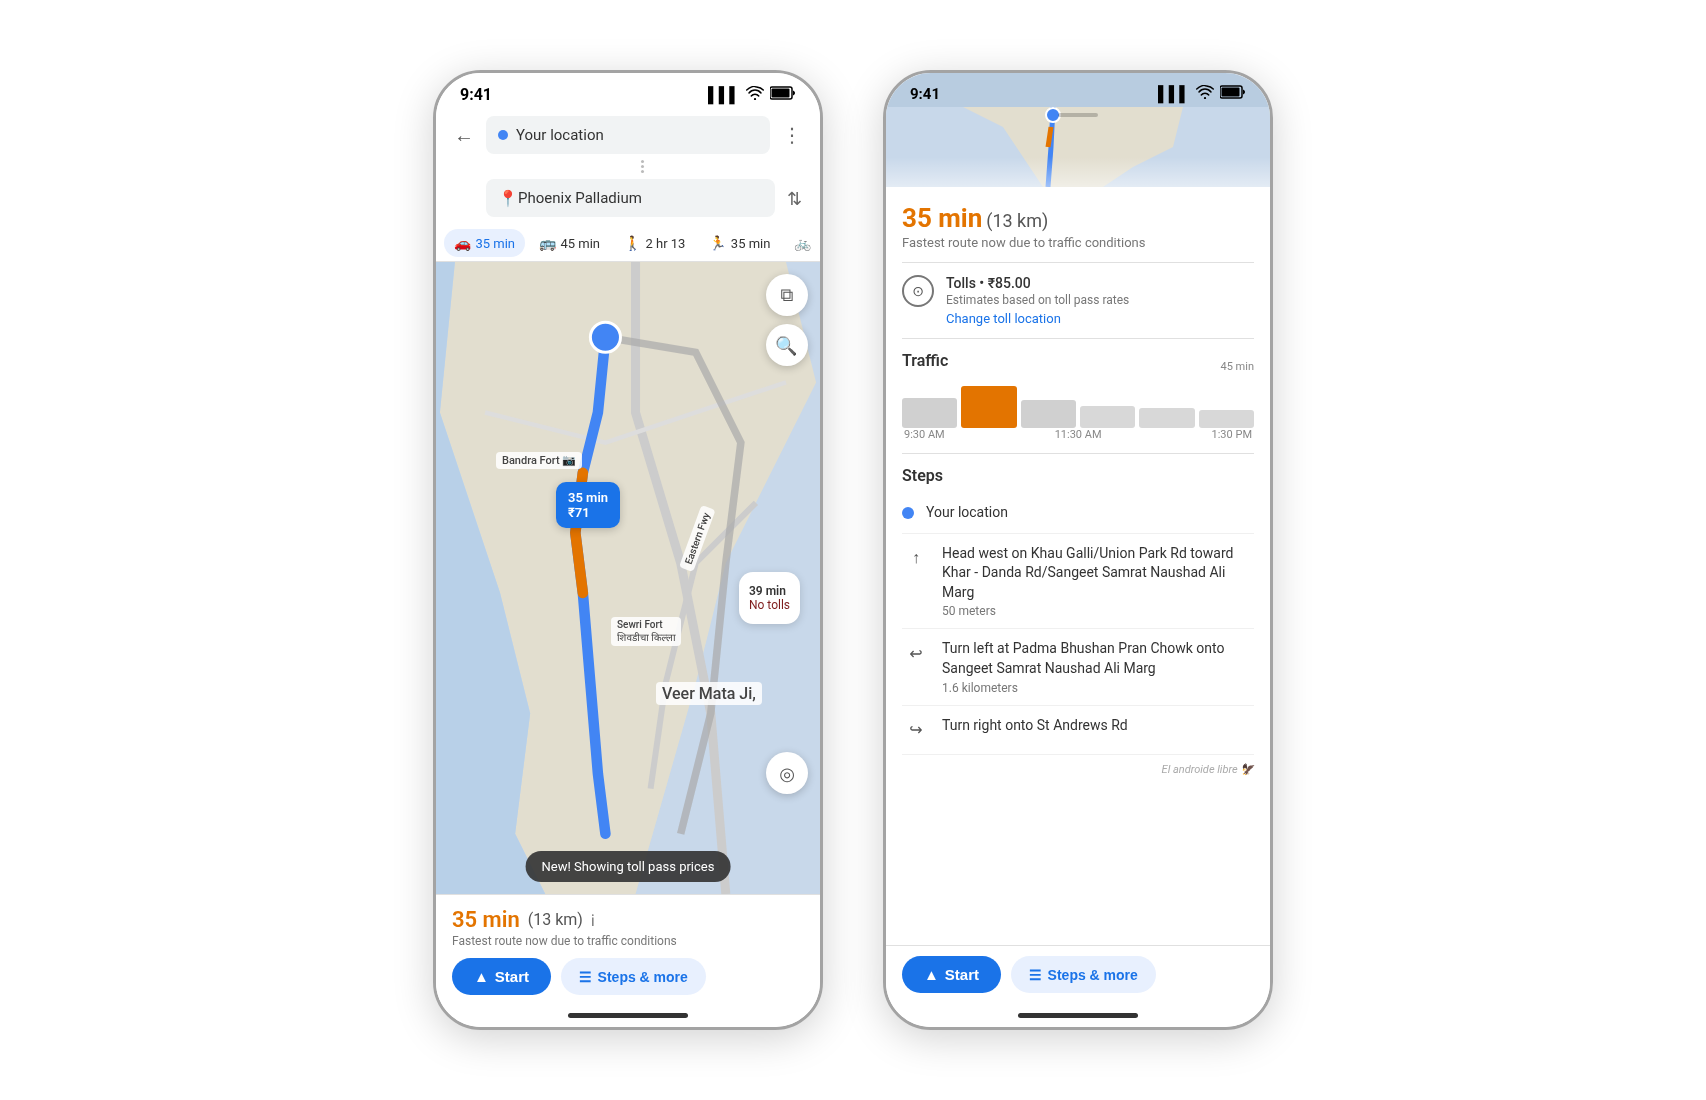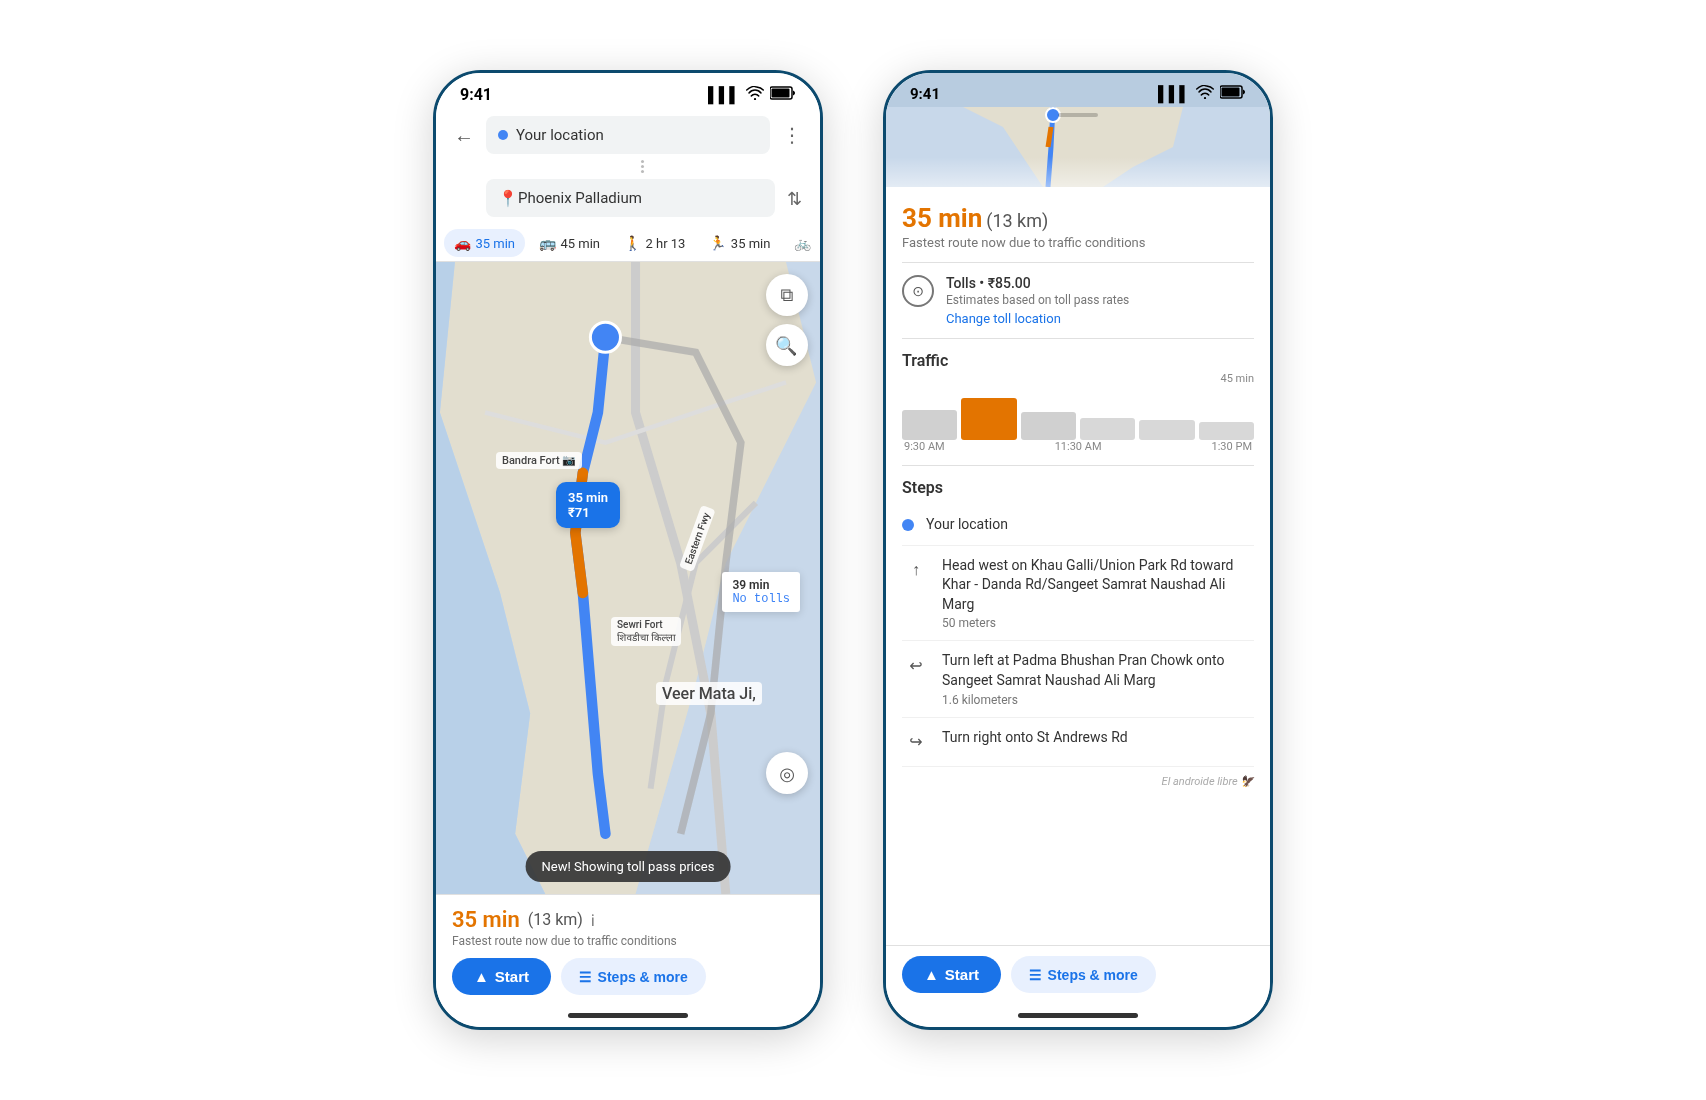--- a/index.html
+++ b/index.html
@@ -13,21 +13,21 @@
       gap: 60px;
       font-family: 'Roboto', Arial, sans-serif;
     }
 
     
     .phone {
       width: 390px;
       height: 960px;
       background: #fff;
       border-radius: 48px;
-      border: 3px solid #0c4a6e;
+      border: 3px solid #a3a3a3;
       overflow: hidden;
       position: relative;
       box-shadow: 0 8px 40px rgba(0,0,0,0.18);
       display: flex;
       flex-direction: column;
     }
 
     
     .status-bar {
       display: flex;
@@ -174,22 +174,22 @@
       top: 220px;
       box-shadow: 0 2px 8px rgba(0,0,0,0.2);
       white-space: nowrap;
     }
 
     
     .notoll-bubble {
       position: absolute;
       background: #fff;
       color: #333;
-      border-radius: 3px;
-      padding: 6px 10px;
+      border-radius: 14px;
+      padding: 12px 10px;
       font-size: 12px;
       right: 30px;
       top: 320px;
       box-shadow: 0 2px 8px rgba(0,0,0,0.15);
     }
 
     
     .toll-banner {
       position: absolute;
       bottom: 12px;
@@ -355,21 +355,21 @@
       font-size: 14px;
       color: #555;
       flex-shrink: 0;
     }
     .toll-info { flex: 1; }
     .toll-title { font-size: 14px; color: #333; font-weight: 500; }
     .toll-sub { font-size: 12px; color: #777; margin-top: 2px; }
     .toll-link { font-size: 13px; color: #1a73e8; margin-top: 4px; cursor: pointer; }
 
     
-    .traffic-title { font-size: 16px; font-weight: 600; color: #333; margin-bottom: 20px; }
+    .traffic-title { font-size: 16px; font-weight: 600; color: #333; margin-bottom: 8px; }
     .traffic-chart {
       position: relative;
       margin-bottom: 4px;
     }
     .traffic-bars {
       display: flex;
       gap: 4px;
       align-items: flex-end;
       height: 50px;
     }
@@ -532,21 +532,21 @@
     <div class="map-label" style="top:420px;left:220px;font-size:16px;">Veer Mata Ji,</div>
     <div class="map-label" style="top:300px;left:250px;font-size:10px;transform:rotate(-70deg);transform-origin:left center;">Eastern Fwy</div>
 
     <div class="route-bubble">
       <div>35 min</div>
       <div>₹71</div>
     </div>
 
     <div class="notoll-bubble" style="top:310px;right:20px;">
       <div style="font-weight:600;">39 min</div>
-      <div style="color:#3b82f6;font-family:Liberation Mono, monospace;">No tolls</div>
+      <div style="color:#7f1d1d;">No tolls</div>
     </div>
 
     <div class="map-btn layers-btn">⧉</div>
     <div class="map-btn search-map-btn">🔍</div>
     <div class="map-btn location-btn">◎</div>
 
     <div class="toll-banner">New! Showing toll pass prices</div>
   </div>
 
   <div class="bottom-panel">

